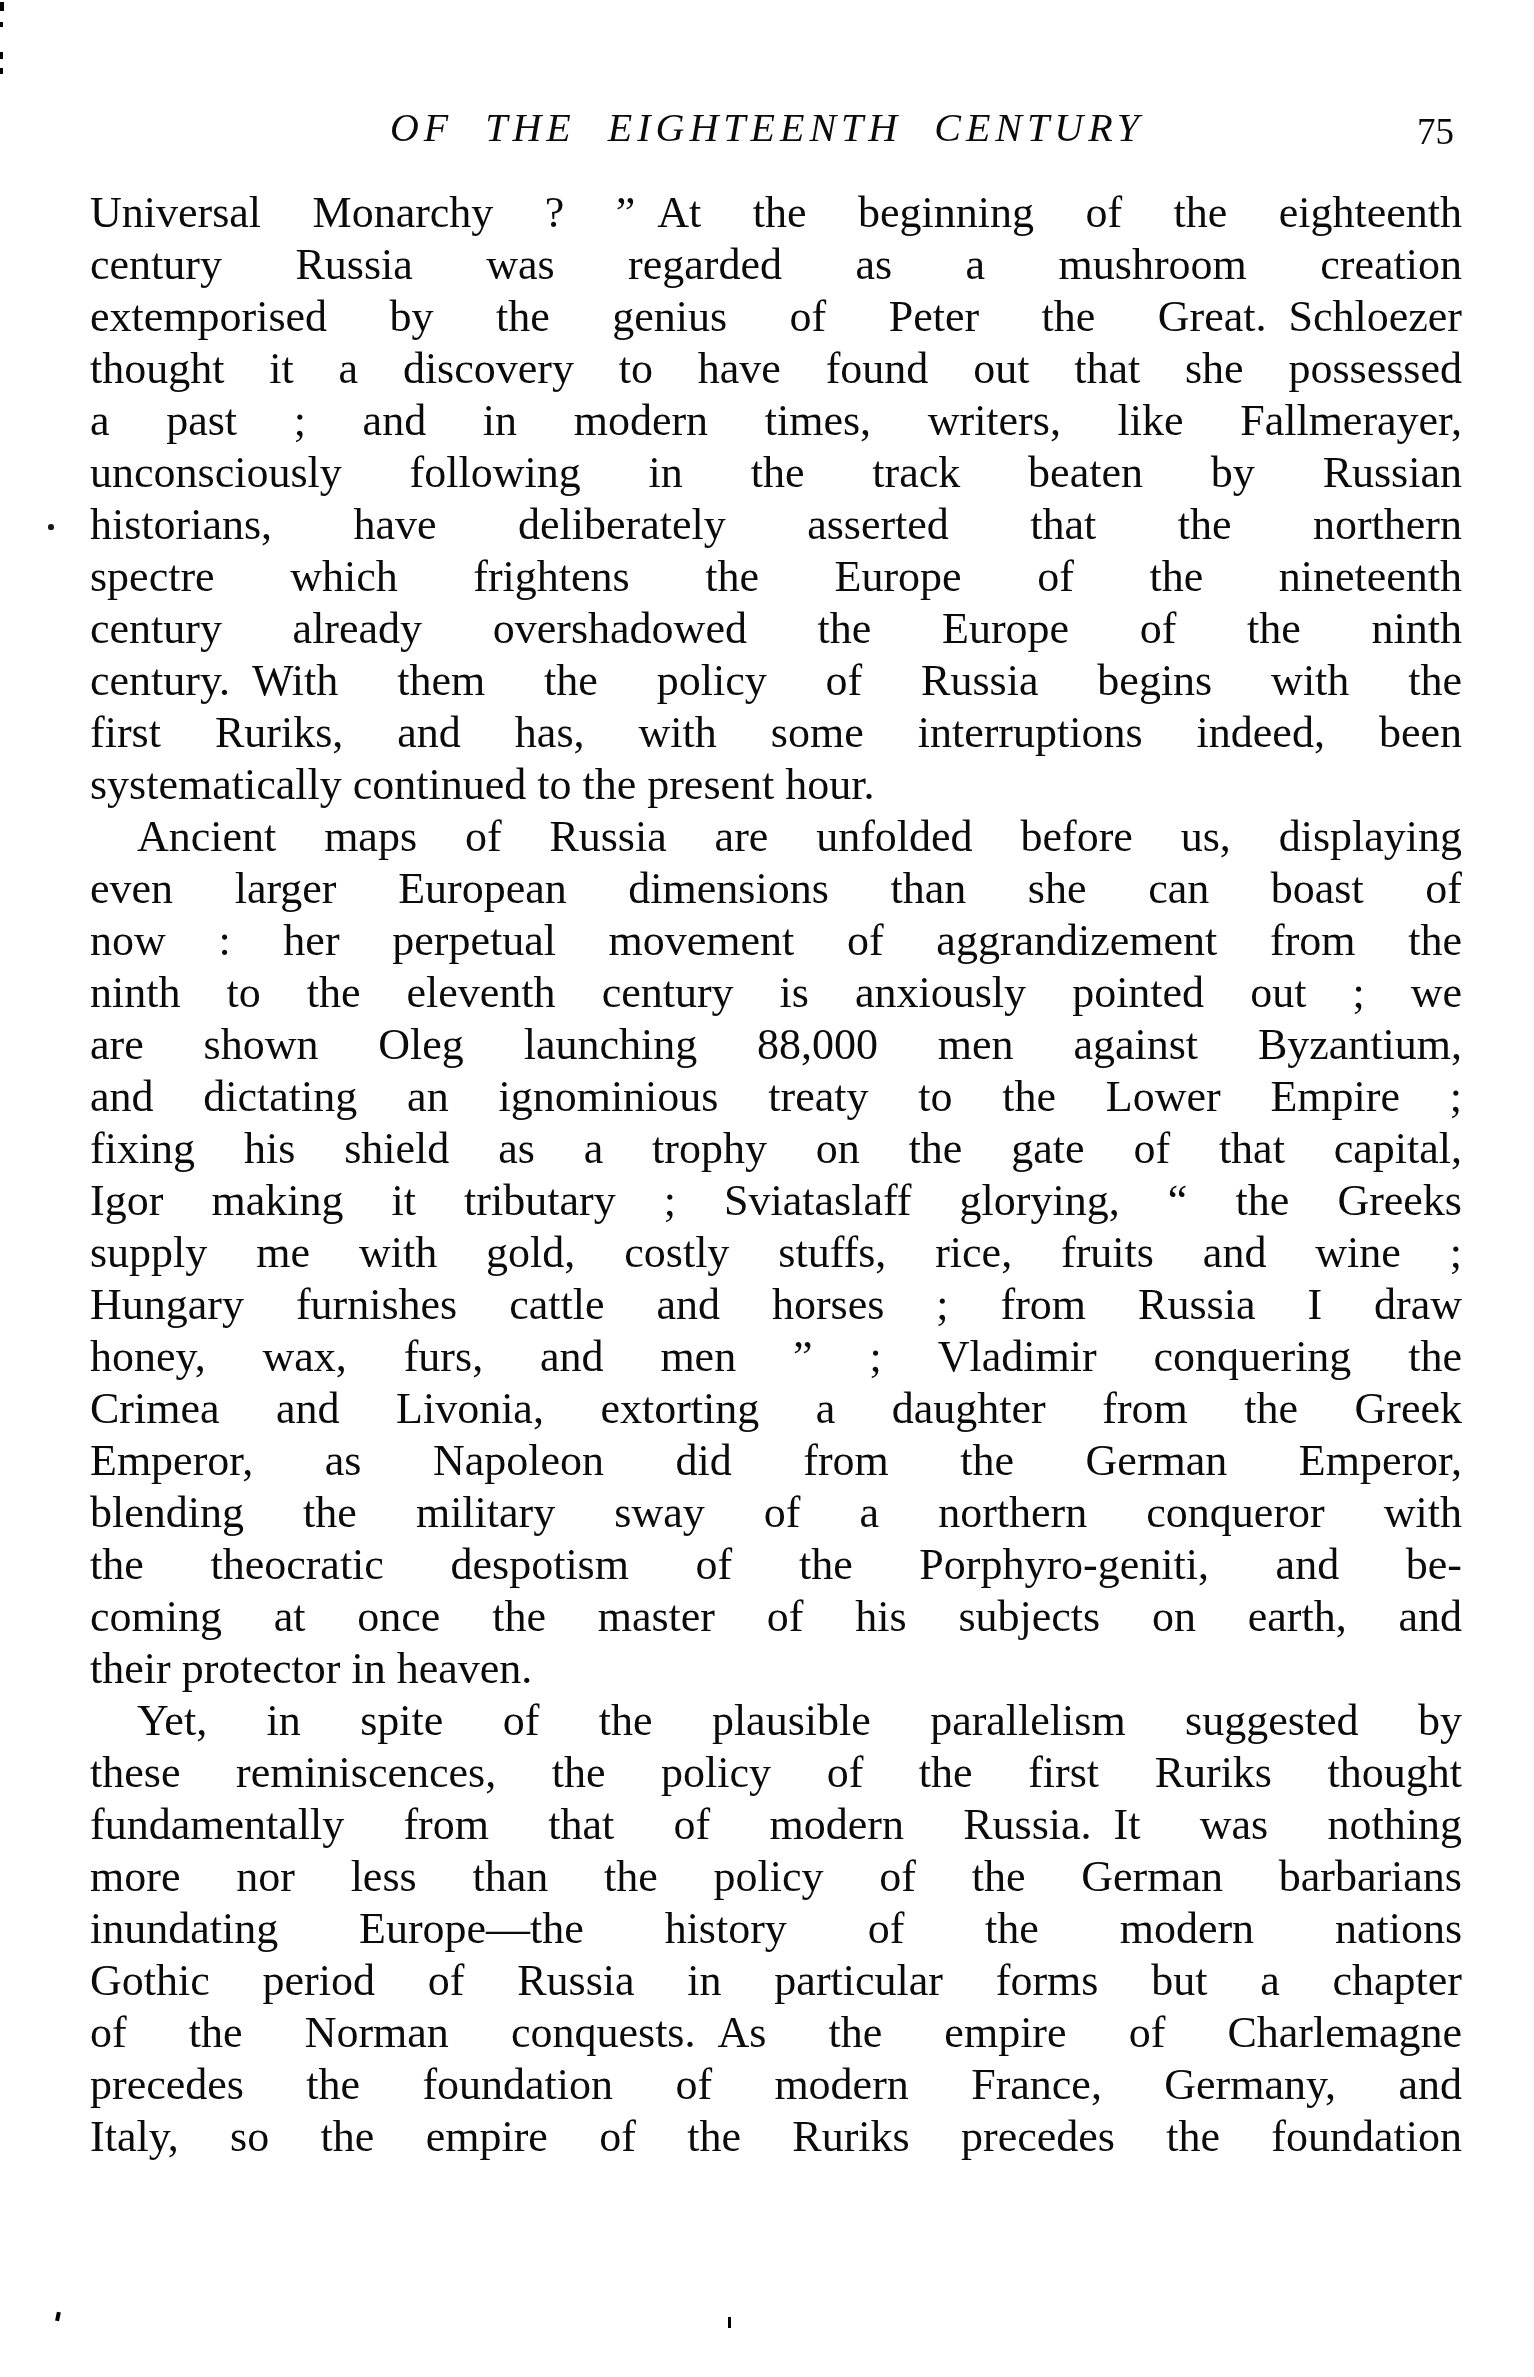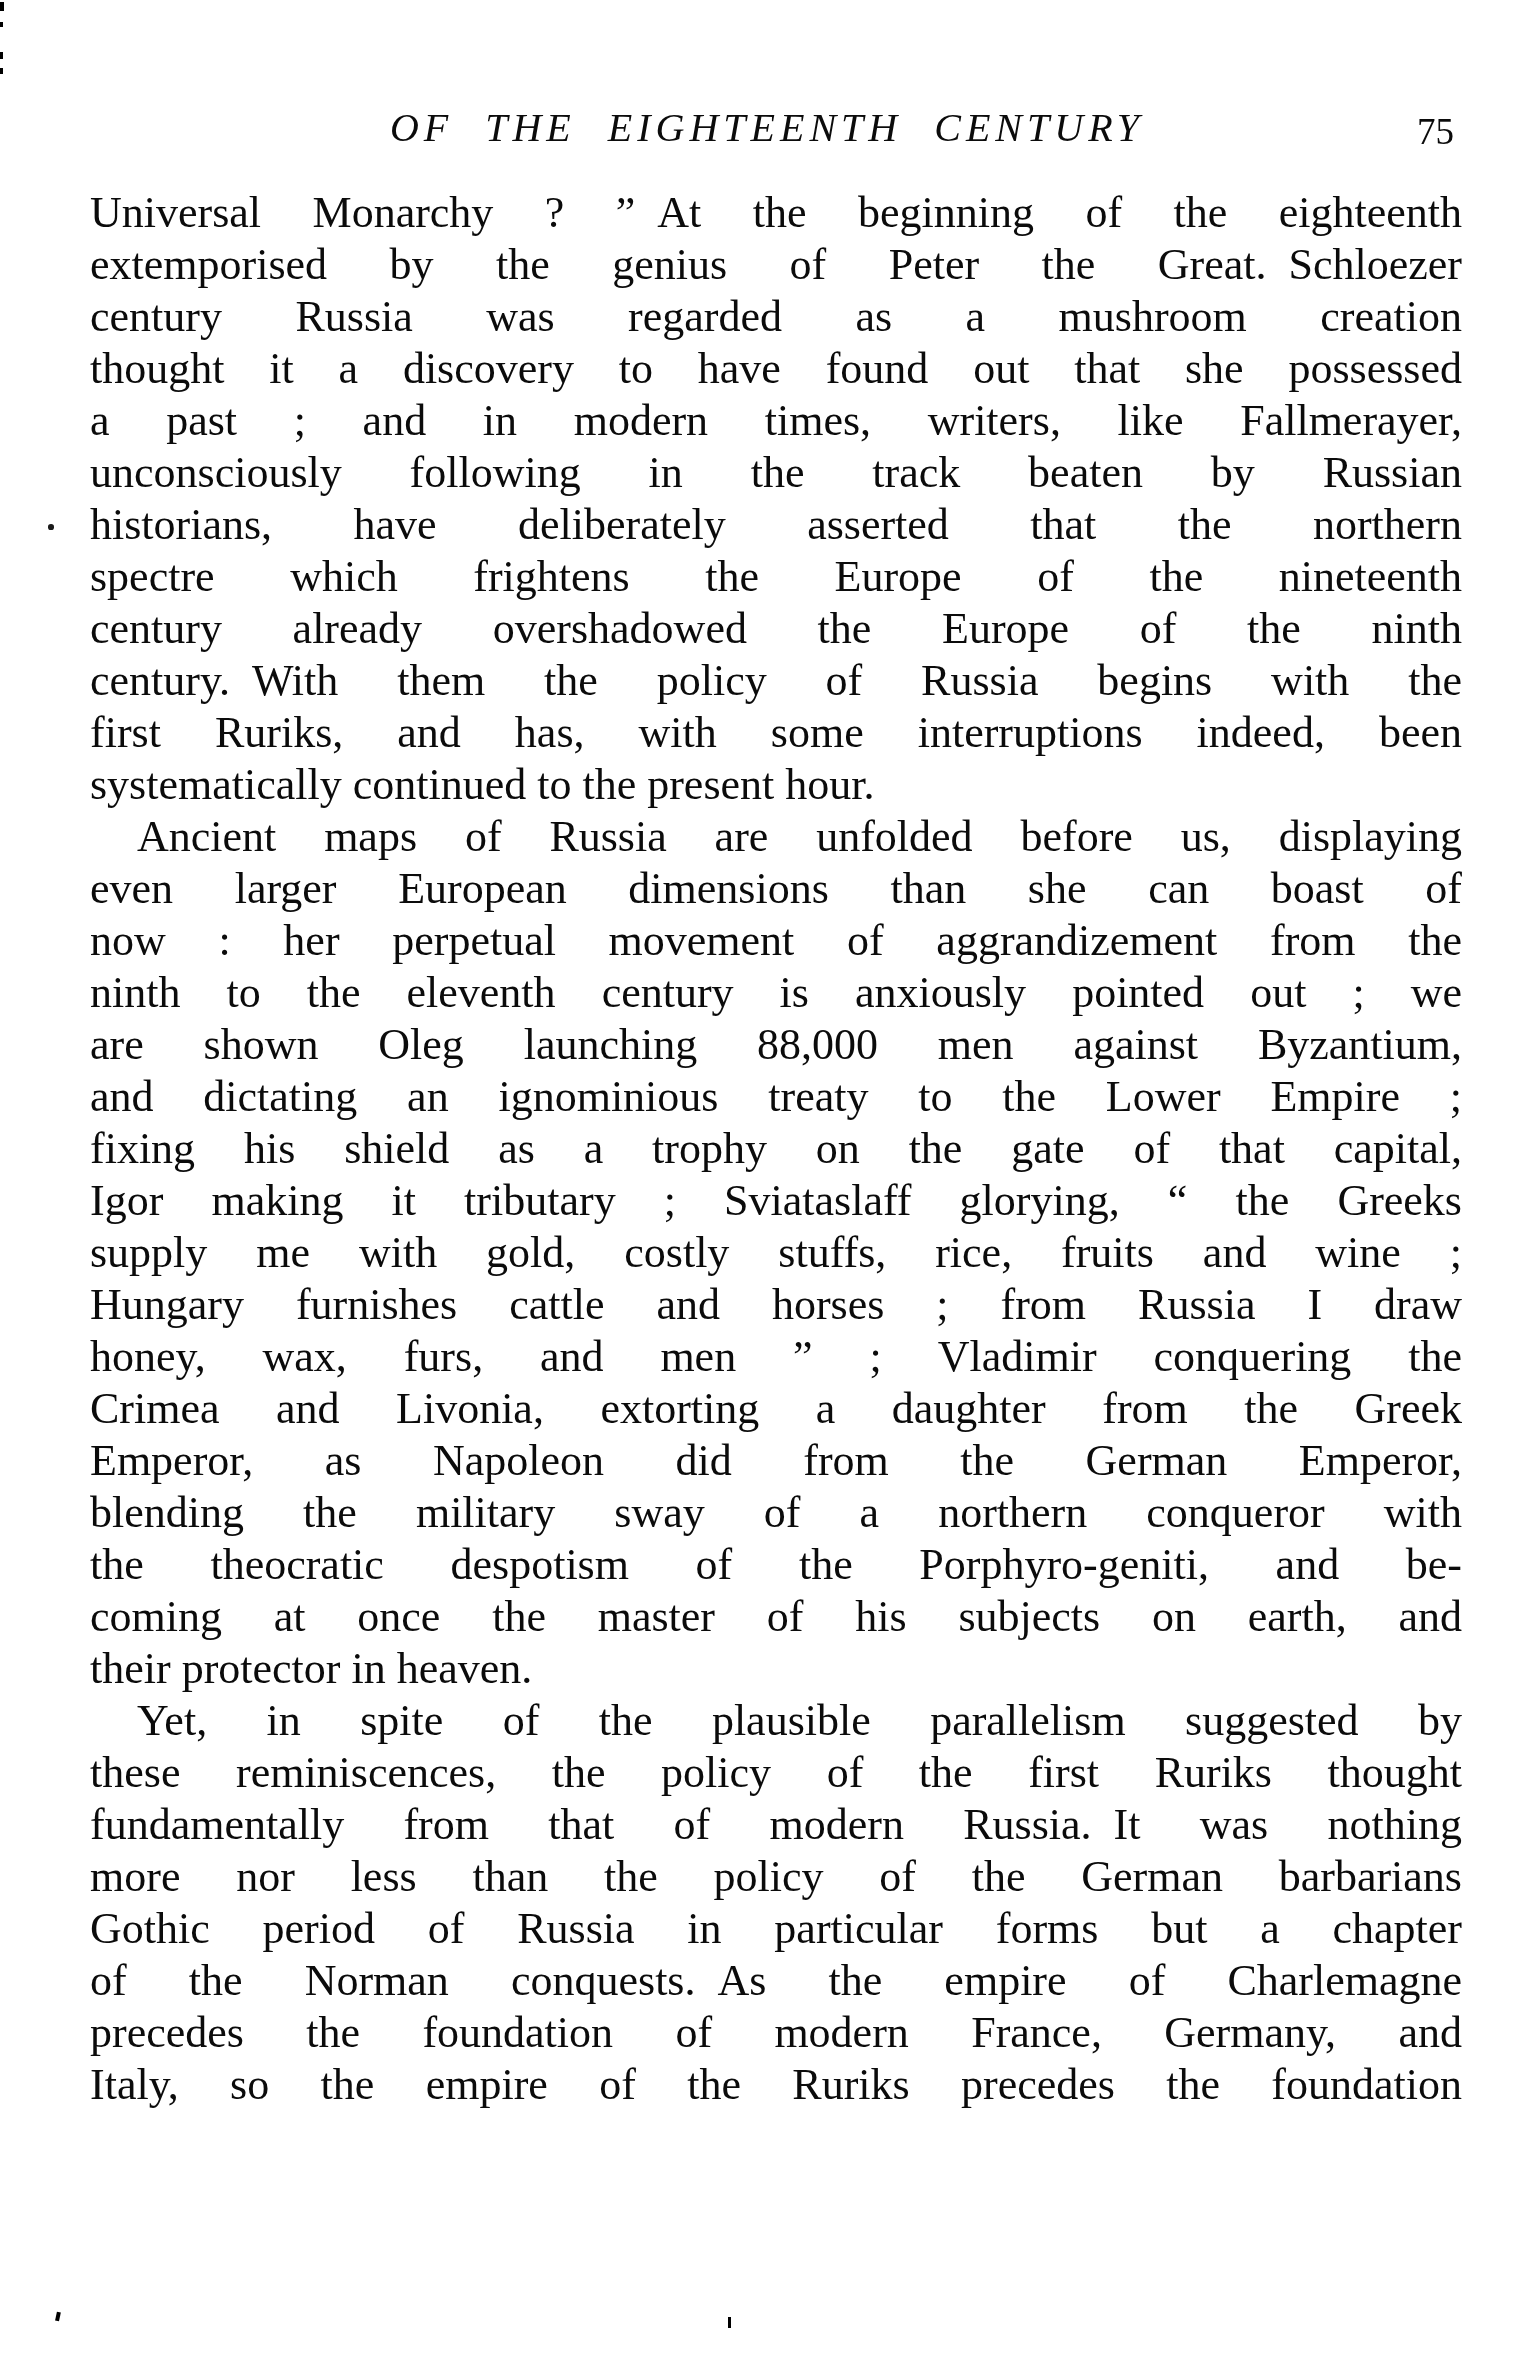--- a/index.html
+++ b/index.html
@@ -74,22 +74,22 @@
 
 <div class="page">
 
   <div class="running-head">
     <div class="title">OF THE EIGHTEENTH CENTURY</div>
     <div class="folio">75</div>
   </div>
 
   <div class="body-text">
       <div class="line">Universal Monarchy ? ” At the beginning of the eighteenth</div>
+      <div class="line">century Russia was regarded as a mushroom creation</div>
       <div class="line">extemporised by the genius of Peter the Great. Schloezer</div>
-      <div class="line">century Russia was regarded as a mushroom creation</div>
       <div class="line">thought it a discovery to have found out that she possessed</div>
       <div class="line">a past ; and in modern times, writers, like Fallmerayer,</div>
       <div class="line">unconsciously following in the track beaten by Russian</div>
       <div class="line">historians, have deliberately asserted that the northern</div>
       <div class="line">spectre which frightens the Europe of the nineteenth</div>
       <div class="line">century already overshadowed the Europe of the ninth</div>
       <div class="line">century. With them the policy of Russia begins with the</div>
       <div class="line">first Ruriks, and has, with some interruptions indeed, been</div>
       <div class="line flush">systematically continued to the present hour.</div>
       <div class="line indent">Ancient maps of Russia are unfolded before us, displaying</div>
@@ -106,20 +106,21 @@
       <div class="line">Crimea and Livonia, extorting a daughter from the Greek</div>
       <div class="line">Emperor, as Napoleon did from the German Emperor,</div>
       <div class="line">blending the military sway of a northern conqueror with</div>
       <div class="line">the theocratic despotism of the Porphyro-geniti, and be-</div>
       <div class="line">coming at once the master of his subjects on earth, and</div>
       <div class="line flush">their protector in heaven.</div>
       <div class="line indent">Yet, in spite of the plausible parallelism suggested by</div>
       <div class="line">these reminiscences, the policy of the first Ruriks thought</div>
       <div class="line">fundamentally from that of modern Russia. It was nothing</div>
       <div class="line">more nor less than the policy of the German barbarians</div>
+      <div class="line">inundating Europe—the history of the modern nations</div>
       <div class="line">Gothic period of Russia in particular forms but a chapter</div>
       <div class="line">of the Norman conquests. As the empire of Charlemagne</div>
       <div class="line">precedes the foundation of modern France, Germany, and</div>
       <div class="line">Italy, so the empire of the Ruriks precedes the foundation</div>
     </div>
 
   <div class="speck" style="left:0; top:2.1px;  width:3.6px; height:9.3px;"></div>
   <div class="speck" style="left:0; top:22px; width:2.9px; height:5px;"></div>
   <div class="speck" style="left:0; top:52px; width:2.9px; height:7.1px;"></div>
   <div class="speck" style="left:0; top:68px; width:2.9px; height:5.7px;"></div>

